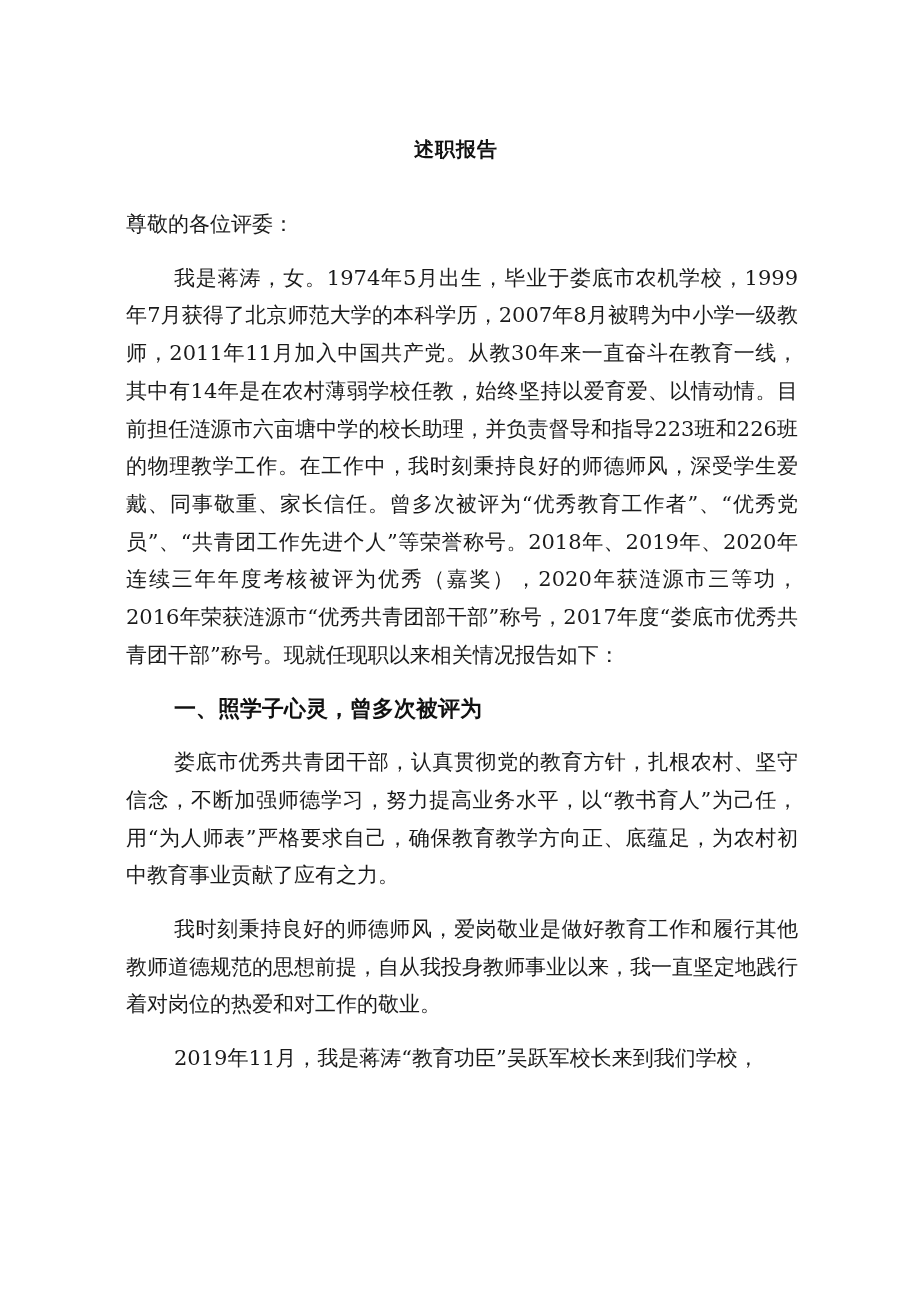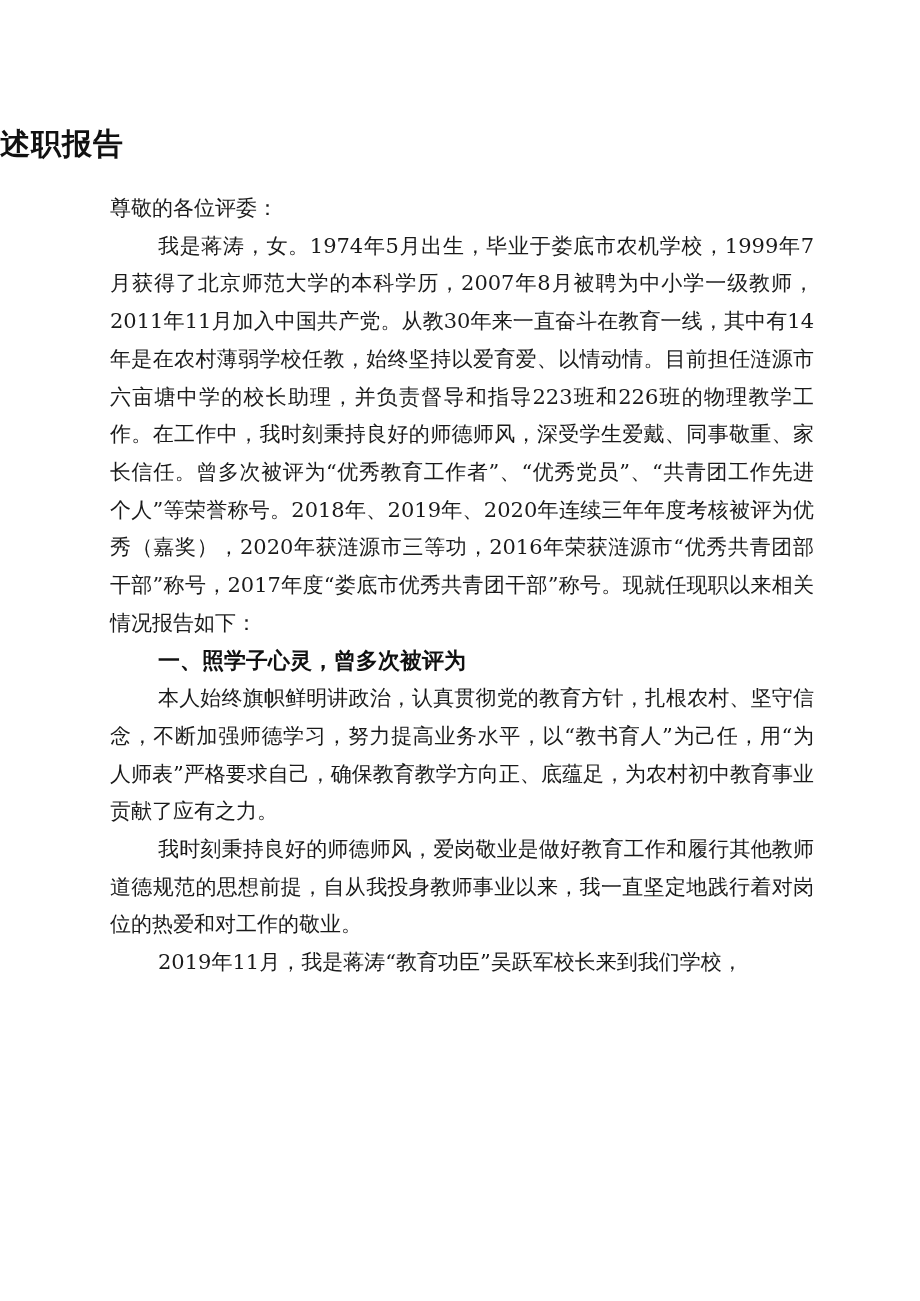--- a/index.html
+++ b/index.html
@@ -1,40 +1,40 @@
 <!DOCTYPE html>
 <html><head>
 <meta charset="utf-8">
 <style>
   html, body { margin: 0; padding: 0; background: #ffffff; }
   body { width: 920px; height: 1301px; position: relative; overflow: hidden; }
   .page { position: absolute; left: 0; top: 0; width: 920px; height: 1301px; background: #fff; }
   .title {
-    position: absolute; left: 0; top: 124px; width: 912px; 
-    font-family: "DejaVu Sans", sans-serif; font-weight: bold; font-size: 30px;
+    position: absolute; left: 0; top: 136px; width: 912px; text-align: center;
+    font-family: "DejaVu Sans", sans-serif; font-weight: bold; font-size: 20px;
     color: #111; letter-spacing: 1px; margin: 0;
   }
   .body {
     position: absolute; left: 110px; top: 190px; width: 704px;
     font-family: "DejaVu Serif", serif; font-size: 21px; color: #1a1a1a;
     line-height: 37.7px; text-align: justify;
   }
-  .body p { margin: 0; }
+  .body p { margin: 16px; }
   .indent { text-indent: 48px; }
   .heading {
     font-family: "DejaVu Sans", sans-serif; font-weight: bold; font-size: 22px;
     color: #111; text-indent: 48px; margin: 0;
   }
 </style>
 </head>
 <body>
 
 <div class="page">
   <h1 class="title">述职报告</h1>
   <div class="body">
     <p>尊敬的各位评委：</p>
     <p class="indent">我是蒋涛，女。1974年5月出生，毕业于娄底市农机学校，1999年7月获得了北京师范大学的本科学历，2007年8月被聘为中小学一级教师，2011年11月加入中国共产党。从教30年来一直奋斗在教育一线，其中有14年是在农村薄弱学校任教，始终坚持以爱育爱、以情动情。目前担任涟源市六亩塘中学的校长助理，并负责督导和指导223班和226班的物理教学工作。在工作中，我时刻秉持良好的师德师风，深受学生爱戴、同事敬重、家长信任。曾多次被评为“优秀教育工作者”、“优秀党员”、“共青团工作先进个人”等荣誉称号。2018年、2019年、2020年连续三年年度考核被评为优秀（嘉奖），2020年获涟源市三等功，2016年荣获涟源市“优秀共青团部干部”称号，2017年度“娄底市优秀共青团干部”称号。现就任现职以来相关情况报告如下：</p>
     <p class="heading">一、照学子心灵，曾多次被评为</p>
-    <p class="indent">本人始终旗帜鲜明讲政治，认真贯彻党的教育方针，扎根农村、坚守信念，不断加强师德学习，努力提高业务水平，以“教书育人”为己任，用“为人师表”严格要求自己，确保教育教学方向正、底蕴足，为农村初中教育事业贡献了应有之力。</p>
+    <p class="indent">娄底市优秀共青团干部，认真贯彻党的教育方针，扎根农村、坚守信念，不断加强师德学习，努力提高业务水平，以“教书育人”为己任，用“为人师表”严格要求自己，确保教育教学方向正、底蕴足，为农村初中教育事业贡献了应有之力。</p>
     <p class="indent">我时刻秉持良好的师德师风，爱岗敬业是做好教育工作和履行其他教师道德规范的思想前提，自从我投身教师事业以来，我一直坚定地践行着对岗位的热爱和对工作的敬业。</p>
     <p class="indent">2019年11月，我是蒋涛“教育功臣”吴跃军校长来到我们学校，</p>
   </div>
 </div>
 
 </body></html>

